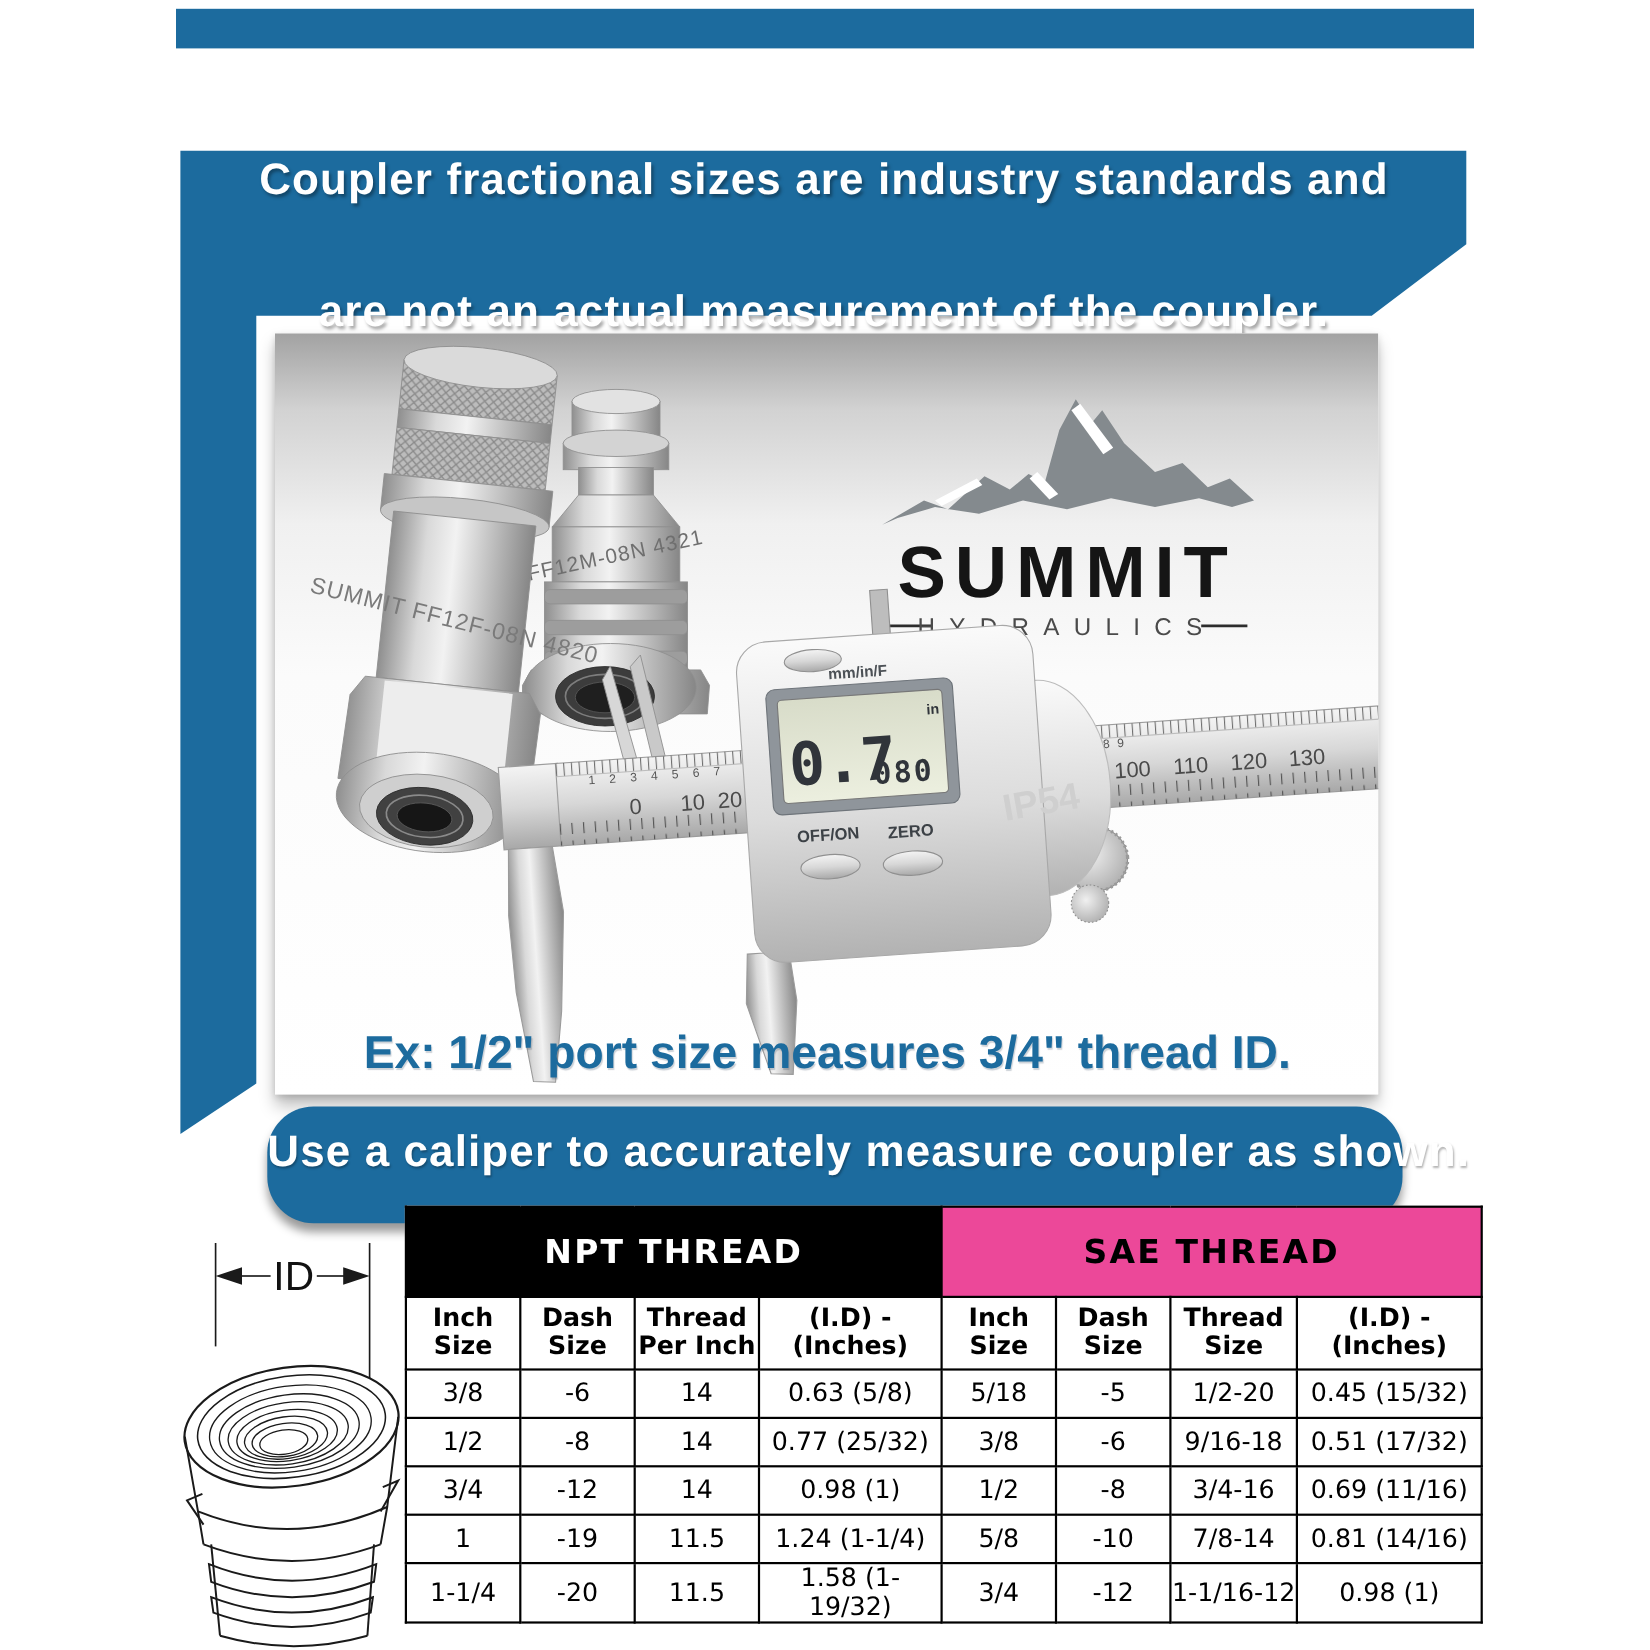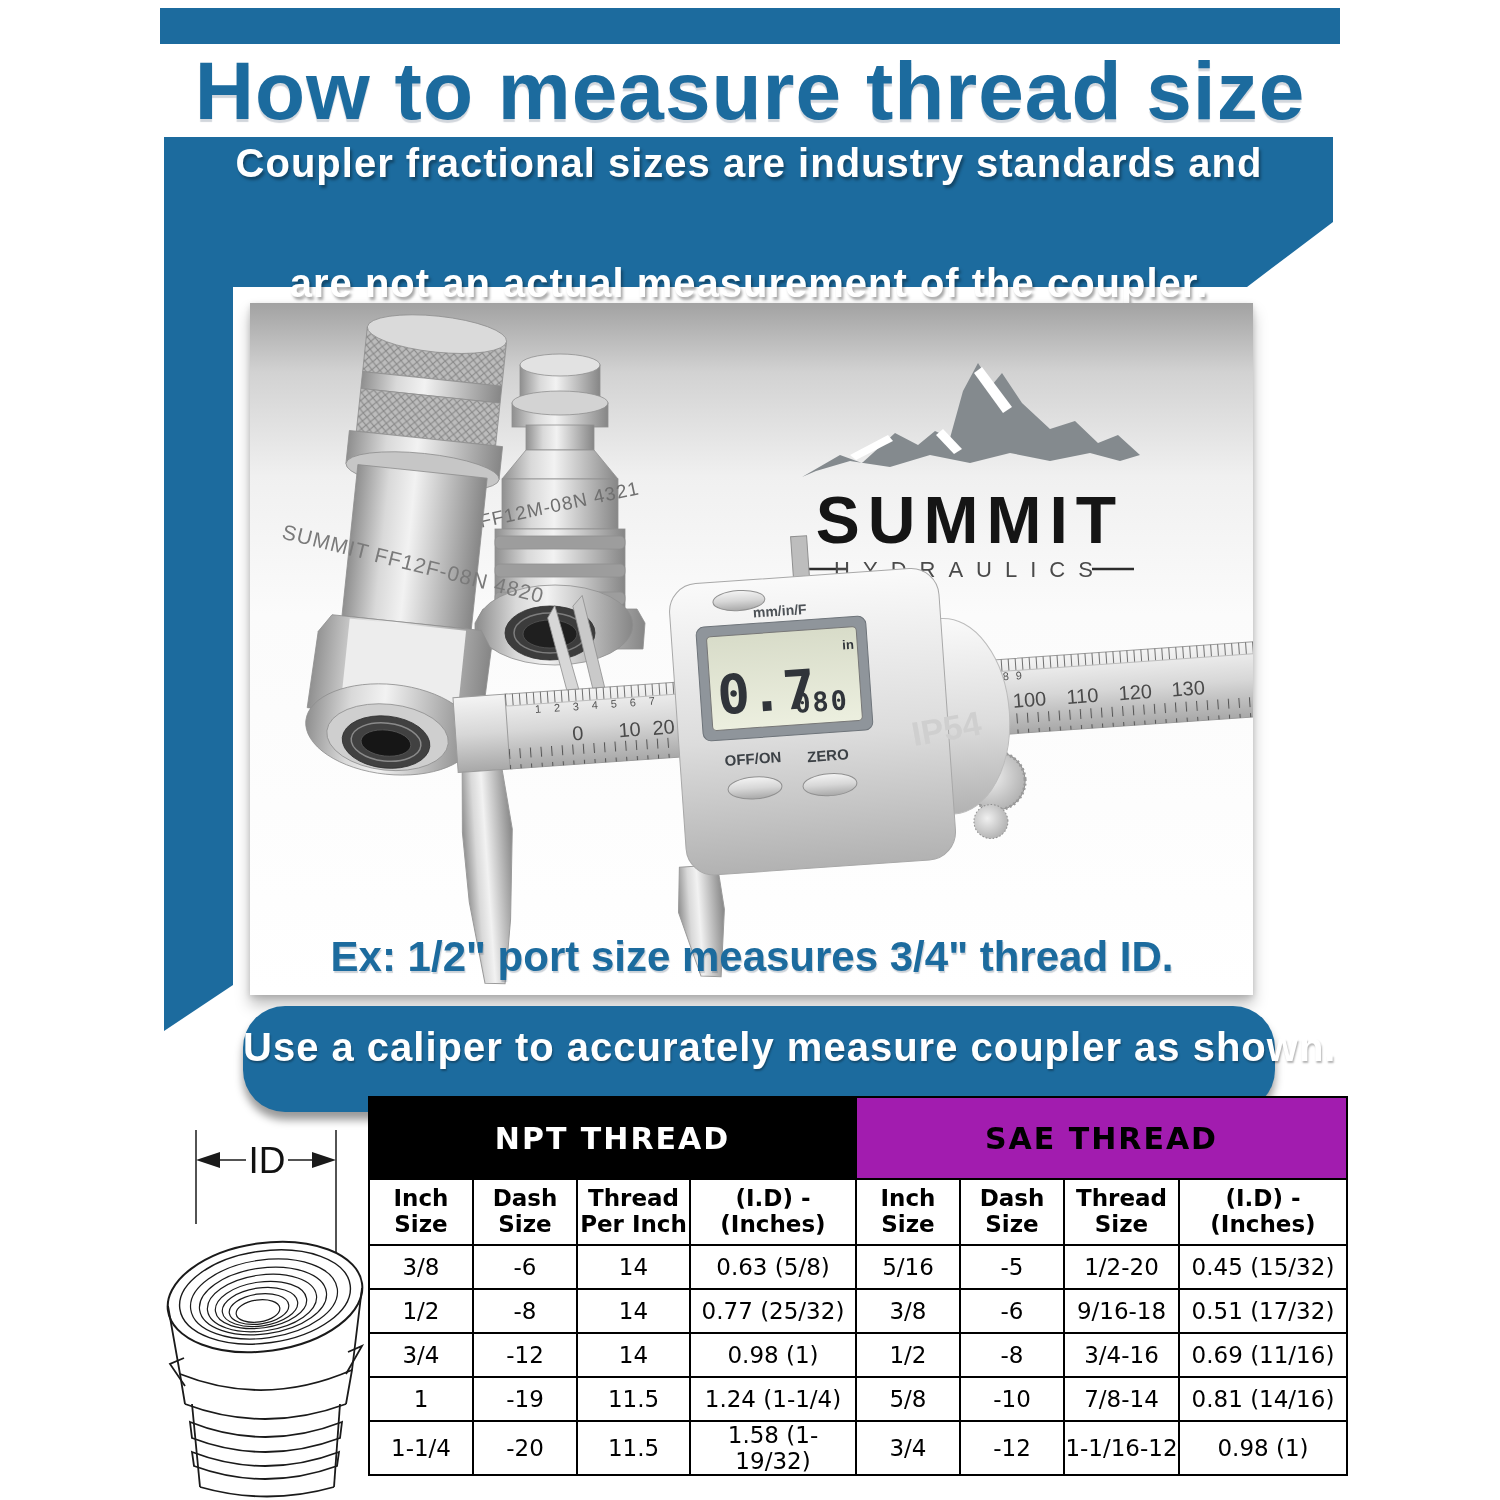--- a/index.html
+++ b/index.html
@@ -20,32 +20,31 @@
   .pill{position:absolute;left:243px;top:1006px;width:1032px;height:106px;background:#1c6b9e;
         border-radius:42px;box-shadow:0 8px 9px rgba(0,0,0,.4);color:#ffffff;font-size:40px;
         font-weight:700;text-align:center;line-height:82px;letter-spacing:1px;
         text-shadow:1px 2px 2px rgba(0,0,0,.3);white-space:nowrap;}
   .id-svg{position:absolute;left:140px;top:1112px;}
   .thread-table{position:absolute;left:368px;top:1096px;border-collapse:collapse;table-layout:fixed;
                 background:#ffffff;font-family:"DejaVu Sans","Liberation Sans",sans-serif;}
   .thread-table th,.thread-table td{border:2px solid #000;text-align:center;vertical-align:middle;padding:0;}
   .group-head{font-size:30px;font-weight:700;height:80px;letter-spacing:2px;}
   .g-npt{background:#000000;color:#ffffff;}
-  .g-sae{background:#a21caf;color:#000000;}
+  .g-sae{background:#ec4899;color:#000000;}
   .col-head{font-size:23px;font-weight:700;height:64px;line-height:1.12;}
   .thread-table td{font-size:23px;height:42px;}
 </style>
 </head>
 <body>
 
 <div id="canvas">
 
   <div class="top-bar"></div>
 
-  <div class="main-title">How to measure thread size</div>
 
   <svg class="ribbon-svg" viewBox="0 0 1500 1500">
     <polygon points="164,137 1333,137 1333,222 1247,287 233,287 233,985 164,1031" fill="#1c6b9e"></polygon>
   </svg>
   <div class="banner-text banner-line1">Coupler fractional sizes are industry standards and</div>
   <div class="banner-text banner-line2">are not an actual measurement of the coupler.</div>
 
   <div class="photo-card">
     <svg width="1003" height="692" viewBox="0 0 1003 692">
       <defs>
@@ -277,21 +276,21 @@
       <th class="col-head">Inch Size</th>
       <th class="col-head">Dash Size</th>
       <th class="col-head">Thread Size</th>
       <th class="col-head">(I.D) - (Inches)</th>
     </tr>
     <tr>
       <td>3/8</td>
       <td>-6</td>
       <td>14</td>
       <td>0.63 (5/8)</td>
-      <td>5/16</td>
+      <td>5/18</td>
       <td>-5</td>
       <td>1/2-20</td>
       <td>0.45 (15/32)</td>
     </tr>
     <tr>
       <td>1/2</td>
       <td>-8</td>
       <td>14</td>
       <td>0.77 (25/32)</td>
       <td>3/8</td>

